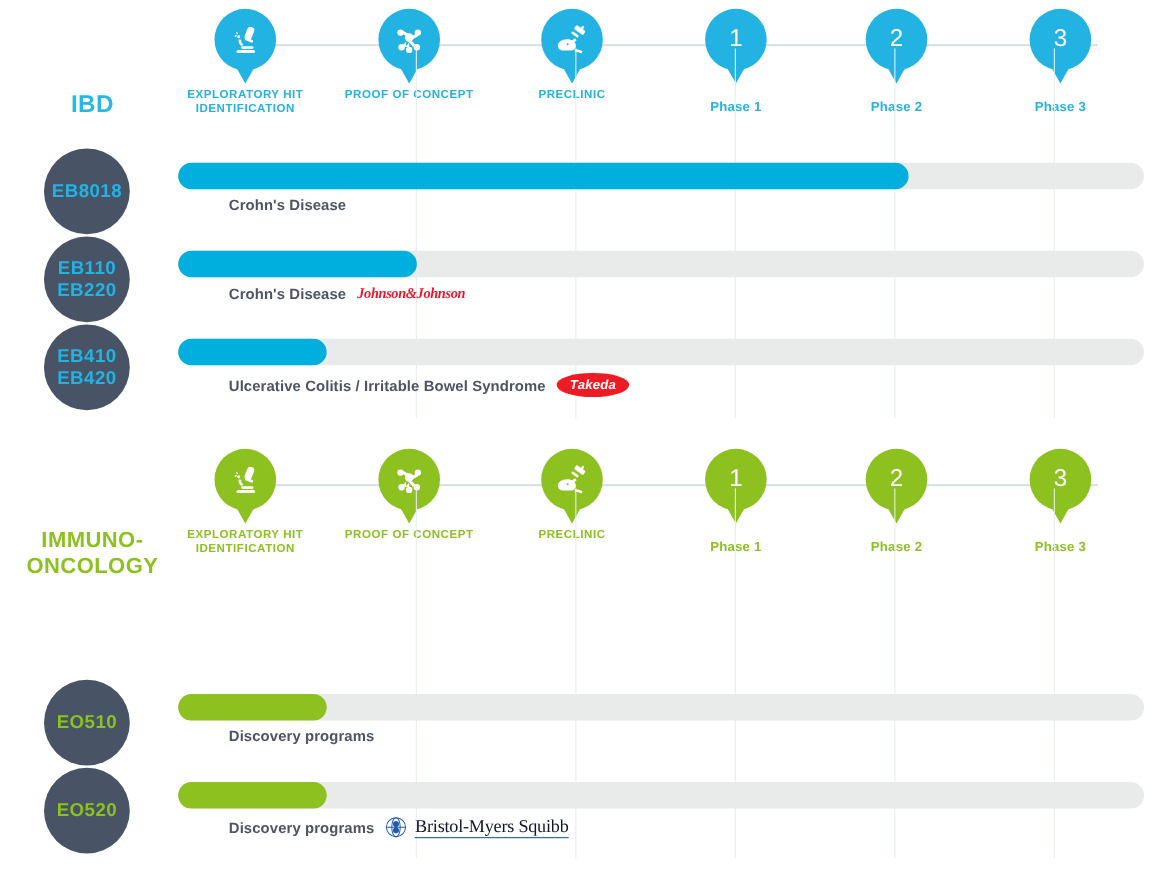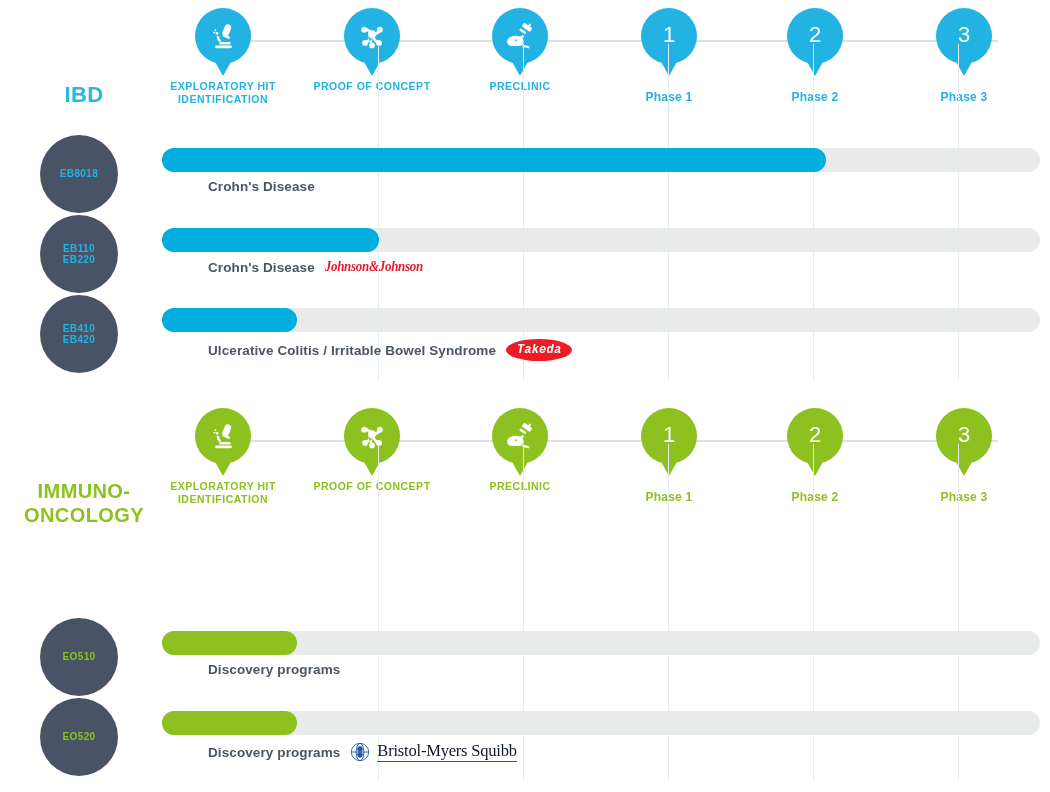--- a/index.html
+++ b/index.html
@@ -159,21 +159,21 @@
     height: 78px;
     border-radius: 50%;
     background: #485466;
     display: flex;
     flex-direction: column;
     align-items: center;
     justify-content: center;
     line-height: 1.15;
   }
   .badge span {
-    font-size: 10px;
+    font-size: 17px;
     font-weight: bold;
     letter-spacing: 0.4px;
   }
   .badge.cyan span { color: #22b3e3; }
   .badge.green span { color: #8cc11f; }
 
   .track {
     position: absolute;
     left: 162px;
     top: 13px;
@@ -223,21 +223,21 @@
 
   .logo-takeda {
     display: inline-flex;
     align-items: center;
     justify-content: center;
     width: 66px;
     height: 22px;
     border-radius: 50%;
     background: #ed1c24;
     color: #ffffff;
-    font-family: Liberation Mono, monospace;
+    font-family: Liberation Sans, sans-serif;
     font-style: italic;
     font-weight: bold;
     font-size: 12px;
     letter-spacing: 0.2px;
   }
 
   .logo-bms { display: flex; align-items: center; gap: 7px; }
   .logo-bms .bms-mark { display: block; }
   .logo-bms .bms-text {
     font-family: "Liberation Serif", serif;

